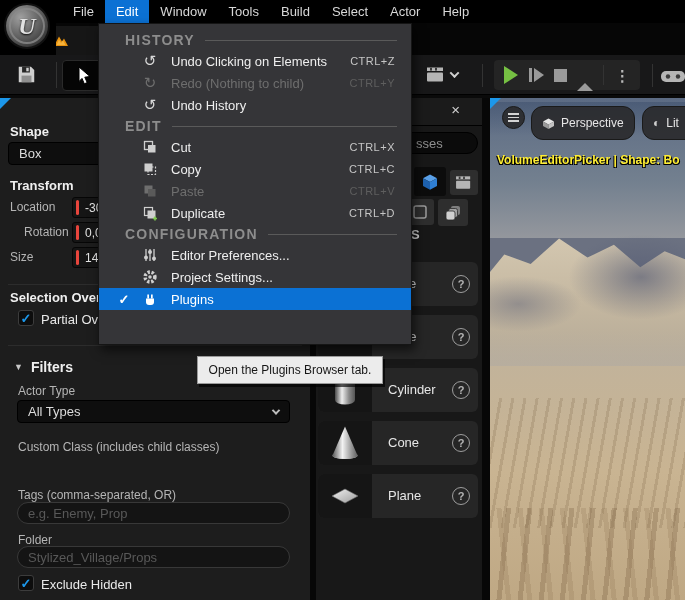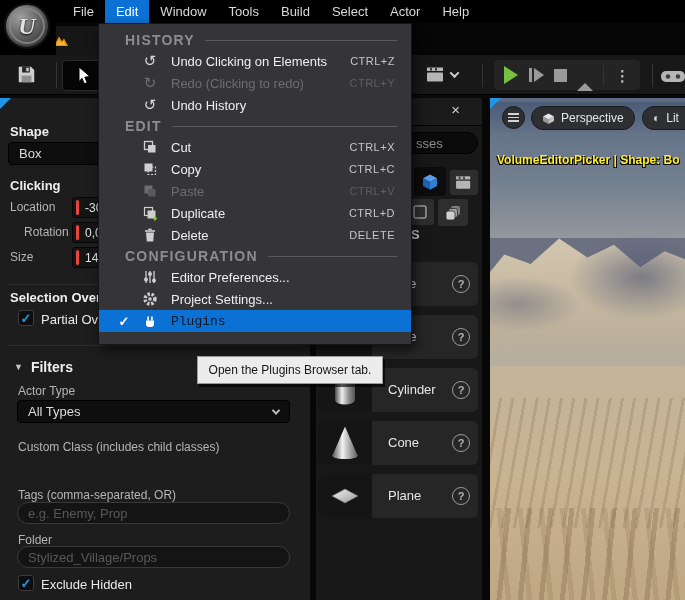--- a/index.html
+++ b/index.html
@@ -101,21 +101,21 @@
     background:radial-gradient(ellipse at center, rgba(98,102,122,.5), rgba(98,102,122,0) 70%); }
   .vp-fog { position:absolute; left:0; right:0; top:232px; height:100px;
     background:linear-gradient(180deg, rgba(150,150,155,0), rgba(186,178,166,.8) 55%, rgba(198,184,158,.15)); }
   .vp-sand { position:absolute; left:0; right:0; top:268px; bottom:0;
     background:linear-gradient(180deg,#c2b39a 0%,#c9b492 45%,#bfa884 100%); }
   .vp-rip1 { position:absolute; left:0; right:0; top:300px; height:130px; opacity:.55;
     background:repeating-linear-gradient(100deg, rgba(0,0,0,0) 0 9px, rgba(110,85,55,.35) 9px 12px); }
   .vp-rip2 { position:absolute; left:0; right:0; top:410px; bottom:0; opacity:.7;
     background:repeating-linear-gradient(96deg, rgba(0,0,0,0) 0 16px, rgba(115,88,58,.4) 16px 21px),
                repeating-linear-gradient(84deg, rgba(0,0,0,0) 0 16px, rgba(125,98,65,.25) 16px 21px); }
-  .vp-pill { position:absolute; height:24px; background:rgba(42,42,45,.92); border:1px solid #1a1a1a;
+  .vp-pill { position:absolute; height:34px; background:rgba(42,42,45,.92); border:1px solid #1a1a1a;
     border-radius:12px; display:flex; align-items:center; gap:6px; padding:0 10px; color:#e6e6e6; font-size:12px; }
   .vp-burger { position:absolute; left:12px; top:8px; width:23px; height:23px; border-radius:50%;
     background:rgba(42,42,45,.92); border:1px solid #1a1a1a; display:flex; flex-direction:column;
     align-items:center; justify-content:center; gap:2px; }
   .vp-burger i { display:block; width:11px; height:1.5px; background:#d4d4d4; }
   .hud { position:absolute; left:7px; top:55px; font-size:12px; font-weight:bold; color:#ffee33;
     text-shadow:1px 1px 0 #000, -1px 1px 0 #000; white-space:nowrap; }
 
   
   .editmenu { position:absolute; left:98px; top:23px; width:314px; height:322px; background:#353538;
@@ -125,21 +125,21 @@
   .msec .line { flex:1; height:1px; background:#5a5a5a; margin-left:10px; }
   .mi { display:flex; align-items:center; height:22px; padding:0 16px 0 12px; }
   .mi .chk { width:26px; text-align:center; color:#fff; font-size:13px; font-weight:bold; flex:none; }
   .mi .ico { width:26px; display:flex; justify-content:center; align-items:center; color:#d8d8d8; font-size:15px; flex:none; }
   .mi .lbl { flex:1; font-size:13px; color:#eeeeee; margin-left:8px; }
   .mi .sc { font-size:11px; color:#c6c6c6; letter-spacing:.5px; }
   .mi.disabled .lbl { color:#6e6e6e; }
   .mi.disabled .sc { color:#5e5e5e; }
   .mi.disabled .ico { color:#6e6e6e; }
   .mi.selected { background:#0b71d4; }
-  .mi.selected .lbl { color:#0f172a;font-family:Liberation Mono, monospace; }
+  .mi.selected .lbl { color:#ffffff; }
 
   
   .tooltip { position:absolute; left:197px; top:356px; width:186px; height:28px; background:#ececec;
     border:1px solid #9a9a9a; box-shadow:2px 3px 0 rgba(0,0,0,.65); z-index:50;
     display:flex; align-items:center; justify-content:center; font-size:12px; color:#161616; }
 </style>
 </head>
 <body>
 
 <div id="app">
@@ -216,21 +216,21 @@
 
   <div class="leftpanel">
     <div class="corner-blue"></div>
 
     <div class="lp-h" style="left:10px;top:26px;">Shape</div>
     <div class="ddbox" style="left:8px;top:44px;width:286px;height:23px;">
       <span>Box</span>
       <span class="chev"></span>
     </div>
 
-    <div class="lp-h" style="left:10px;top:80px;">Clicking</div>
+    <div class="lp-h" style="left:10px;top:80px;">Transform</div>
 
     <div class="lp-l" style="left:10px;top:102px;">Location</div>
     <div class="tin" style="left:72px;top:99px;width:226px;">
         <span class="rbar"></span>
         <span>-30</span>
       </div>
 
     <div class="lp-l" style="left:24px;top:127px;">Rotation</div>
     <div class="tin" style="left:72px;top:124px;width:226px;">
         <span class="rbar"></span>
@@ -415,21 +415,21 @@
     </div>
     <div class="mi">
       <span class="chk"></span>
       <span class="ico">↺</span>
       <span class="lbl">Undo Clicking on Elements</span>
       <span class="sc">CTRL+Z</span>
     </div>
     <div class="mi disabled">
       <span class="chk"></span>
       <span class="ico">↻</span>
-      <span class="lbl">Redo (Clicking to redo)</span>
+      <span class="lbl">Redo (Nothing to child)</span>
       <span class="sc">CTRL+Y</span>
     </div>
     <div class="mi">
       <span class="chk"></span>
       <span class="ico">↺</span>
       <span class="lbl">Undo History</span>
       <span class="sc"></span>
     </div>
 
     <div class="msec">
@@ -473,32 +473,20 @@
       <span class="chk"></span>
       <span class="ico">
         <svg width="16" height="16" viewBox="0 0 16 16">
             <rect x="2.5" y="2.5" width="8" height="8" fill="none" stroke="#cfcfcf" stroke-width="1.2"></rect>
             <rect x="5.5" y="5.5" width="8" height="8" fill="#cfcfcf"></rect>
             <path d="M11 13.5 h4 M13 11.5 v4" stroke="#7ec850" stroke-width="1.6"></path>
           </svg>
       </span>
       <span class="lbl">Duplicate</span>
       <span class="sc">CTRL+D</span>
-    </div>
-    <div class="mi">
-      <span class="chk"></span>
-      <span class="ico">
-        <svg width="16" height="16" viewBox="0 0 16 16">
-            <path d="M4 5.5 h8 l-.8 9 H4.8 Z" fill="#cfcfcf"></path>
-            <rect x="3" y="3.2" width="10" height="1.6" fill="#cfcfcf"></rect>
-            <rect x="6.3" y="1.6" width="3.4" height="1.6" fill="#cfcfcf"></rect>
-          </svg>
-      </span>
-      <span class="lbl">Delete</span>
-      <span class="sc">DELETE</span>
     </div>
 
     <div class="msec">
       <span class="t">CONFIGURATION</span>
         <span class="line"></span>
     </div>
     <div class="mi">
       <span class="chk"></span>
       <span class="ico">
         <svg width="16" height="16" viewBox="0 0 16 16">

